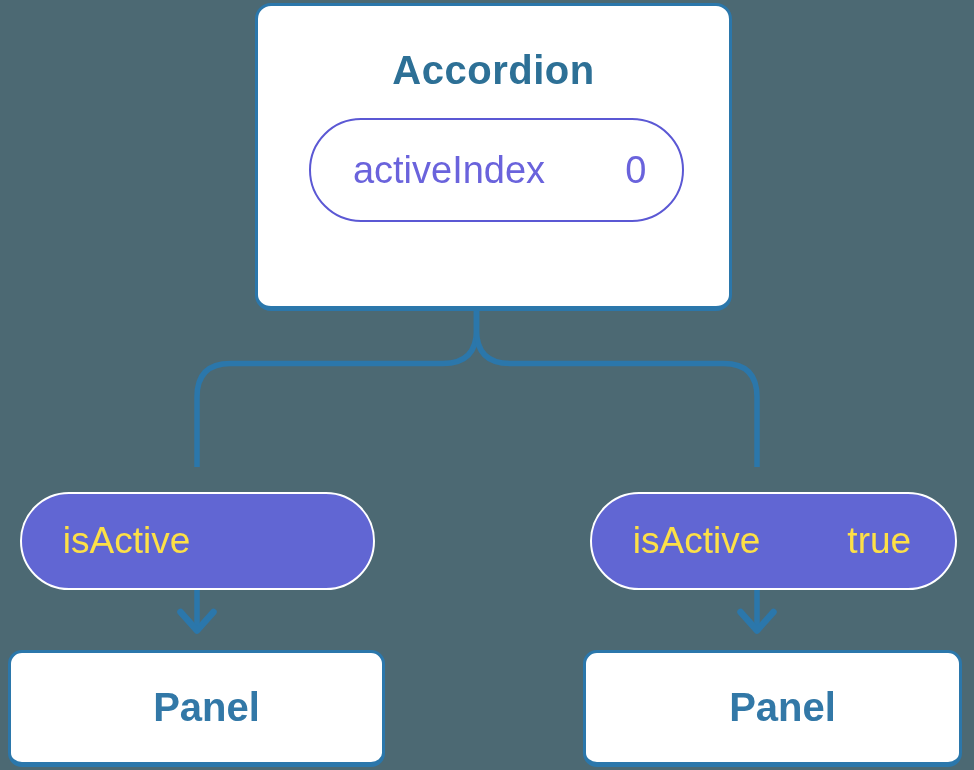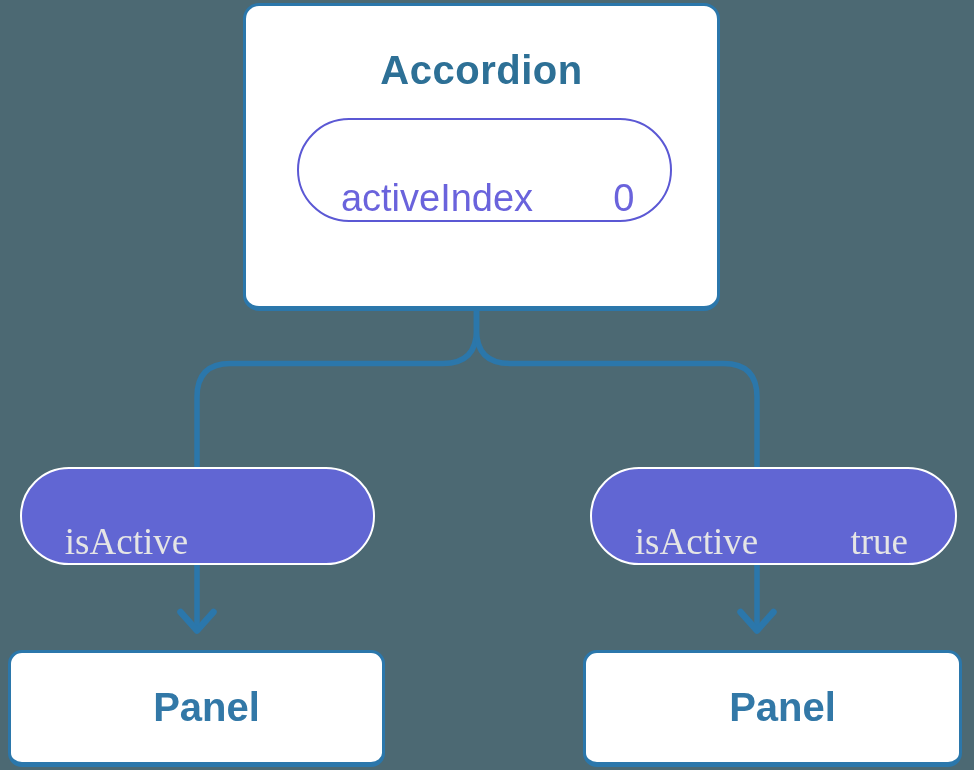--- a/index.html
+++ b/index.html
@@ -23,41 +23,41 @@
   }
   .node-box {
     position: absolute;
     box-sizing: border-box;
     background: #ffffff;
     border: 3px solid #2B77AB;
     border-bottom-width: 5px;
     border-radius: 16px;
   }
   #accordion-box {
-    left: 243px;
+    left: 255px;
     top: 3px;
     width: 477px;
     height: 308px;
   }
   .root-title {
     position: absolute;
     left: 0;
     top: 42px;
     width: 100%;
     text-align: center;
     font-size: 40px;
     font-weight: 600;
     color: #2D7096;
     letter-spacing: 0.5px;
   }
   .state-pill {
     position: absolute;
     box-sizing: border-box;
     display: flex;
-    align-items: flex-end;
+    align-items: center;
     overflow: hidden;
   }
   #root-state-pill {
     left: 51px;
     top: 112px;
     width: 375px;
     height: 104px;
     border: 2.5px solid #5B58D4;
     border-radius: 52px;
     background: #ffffff;
@@ -73,28 +73,27 @@
     justify-content: center;
   }
   .pill-value {
     flex: 1;
   }
   .pill-divider {
     width: 2.5px;
     background: #5B58D4;
   }
   .child-pill {
-    top: 467px;
+    top: 492px;
     height: 98px;
     border: 2.5px solid #ffffff;
     border-radius: 49px;
     background: #6166D3;
-    color: #e5e5e5;
+    color: #fde047;
     font-size: 37px;
-    font-family: Liberation Serif, serif;
   }
   .child-pill .pill-divider {
     background: #ffffff;
   }
   .child-pill .pill-name {
     width: 209px;
   }
   #child-pill-0 {
     left: 20px;
     width: 355px;

